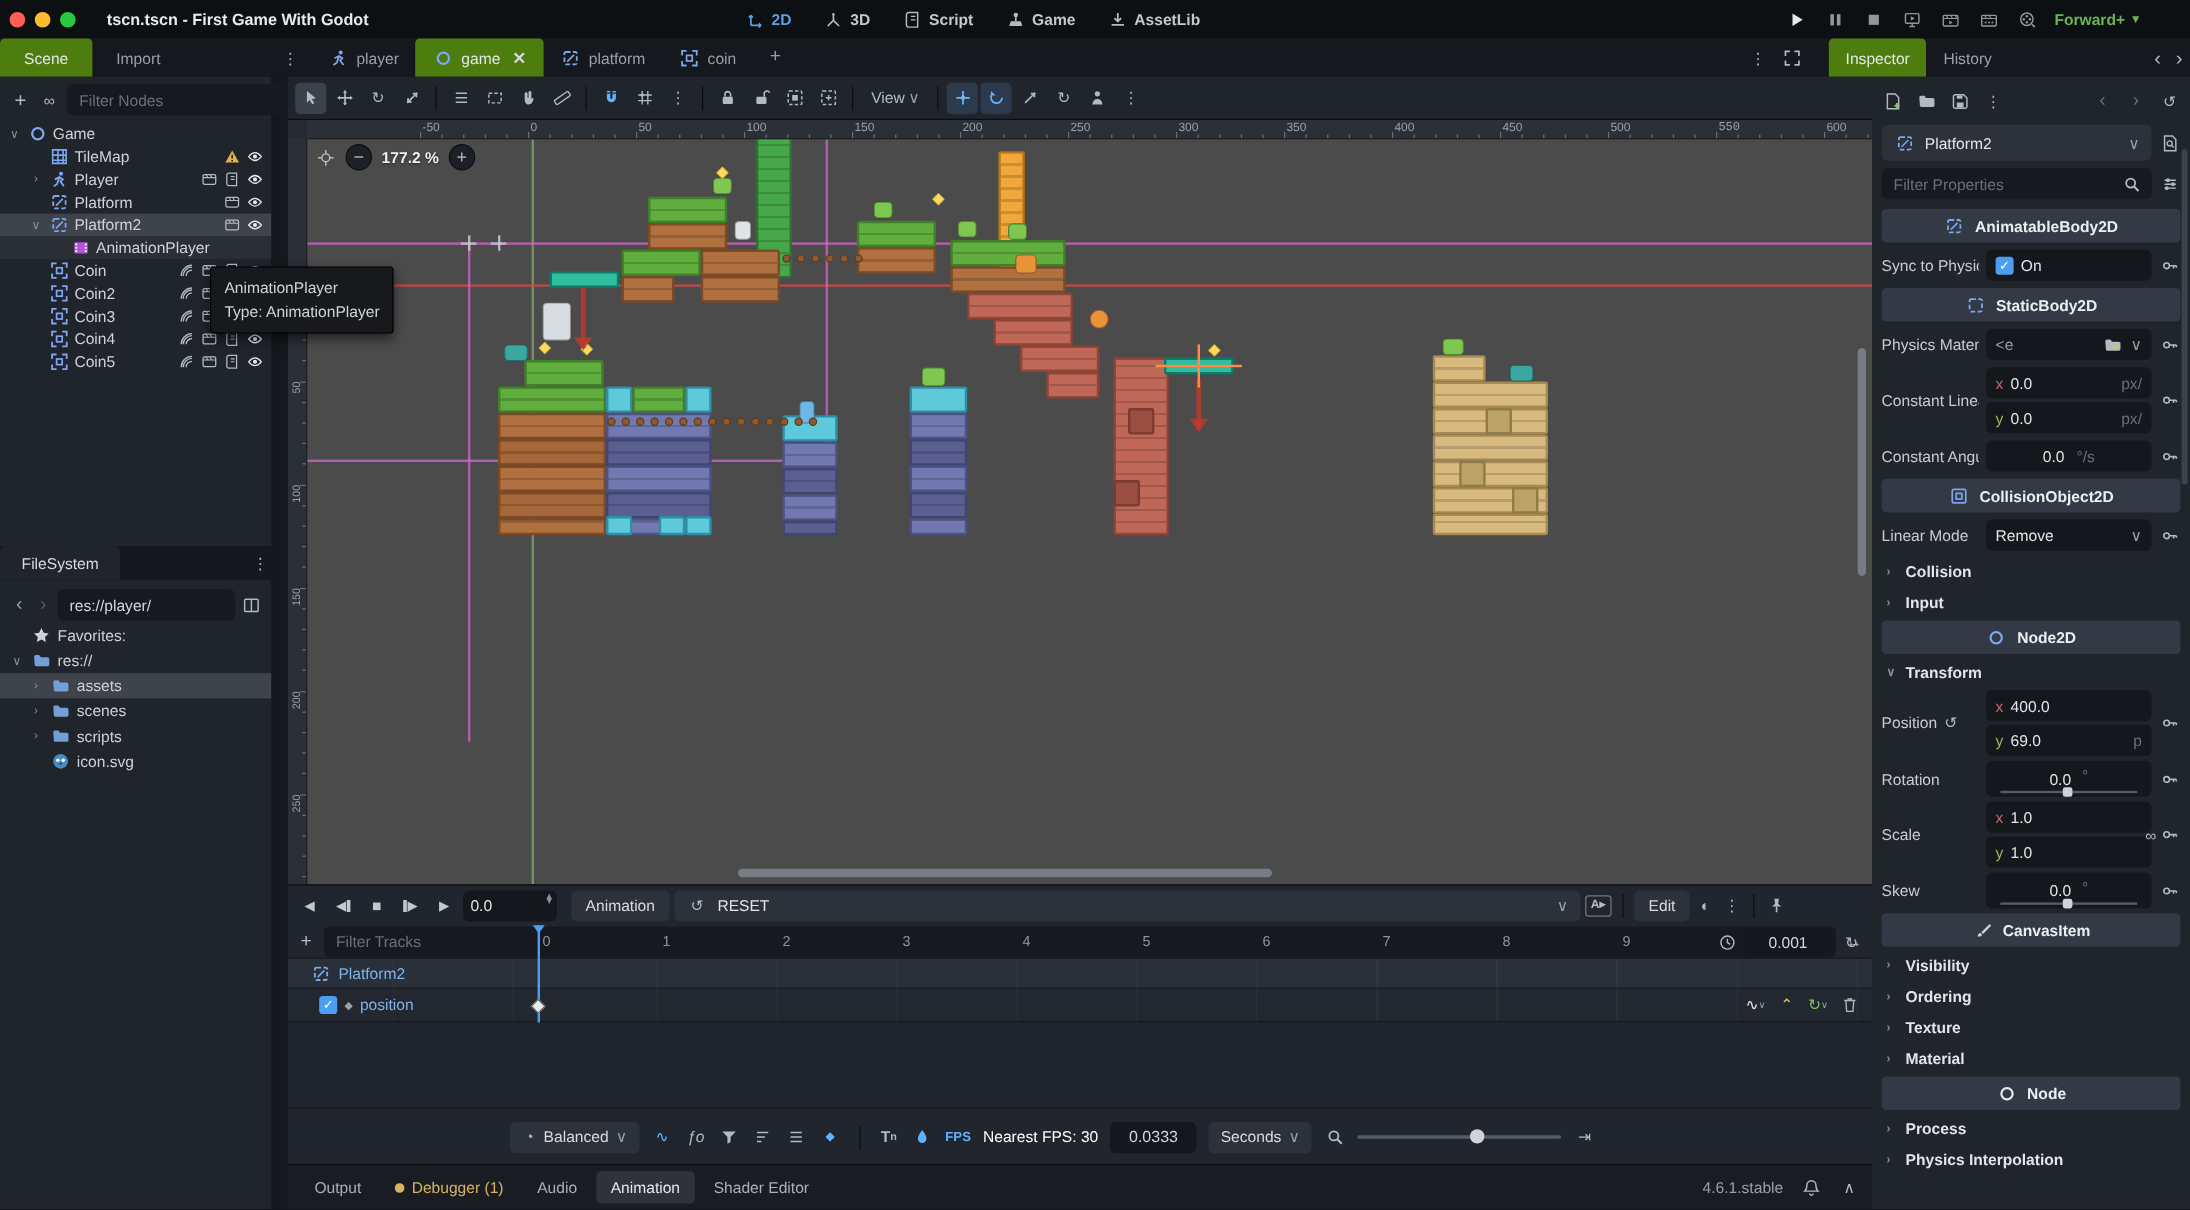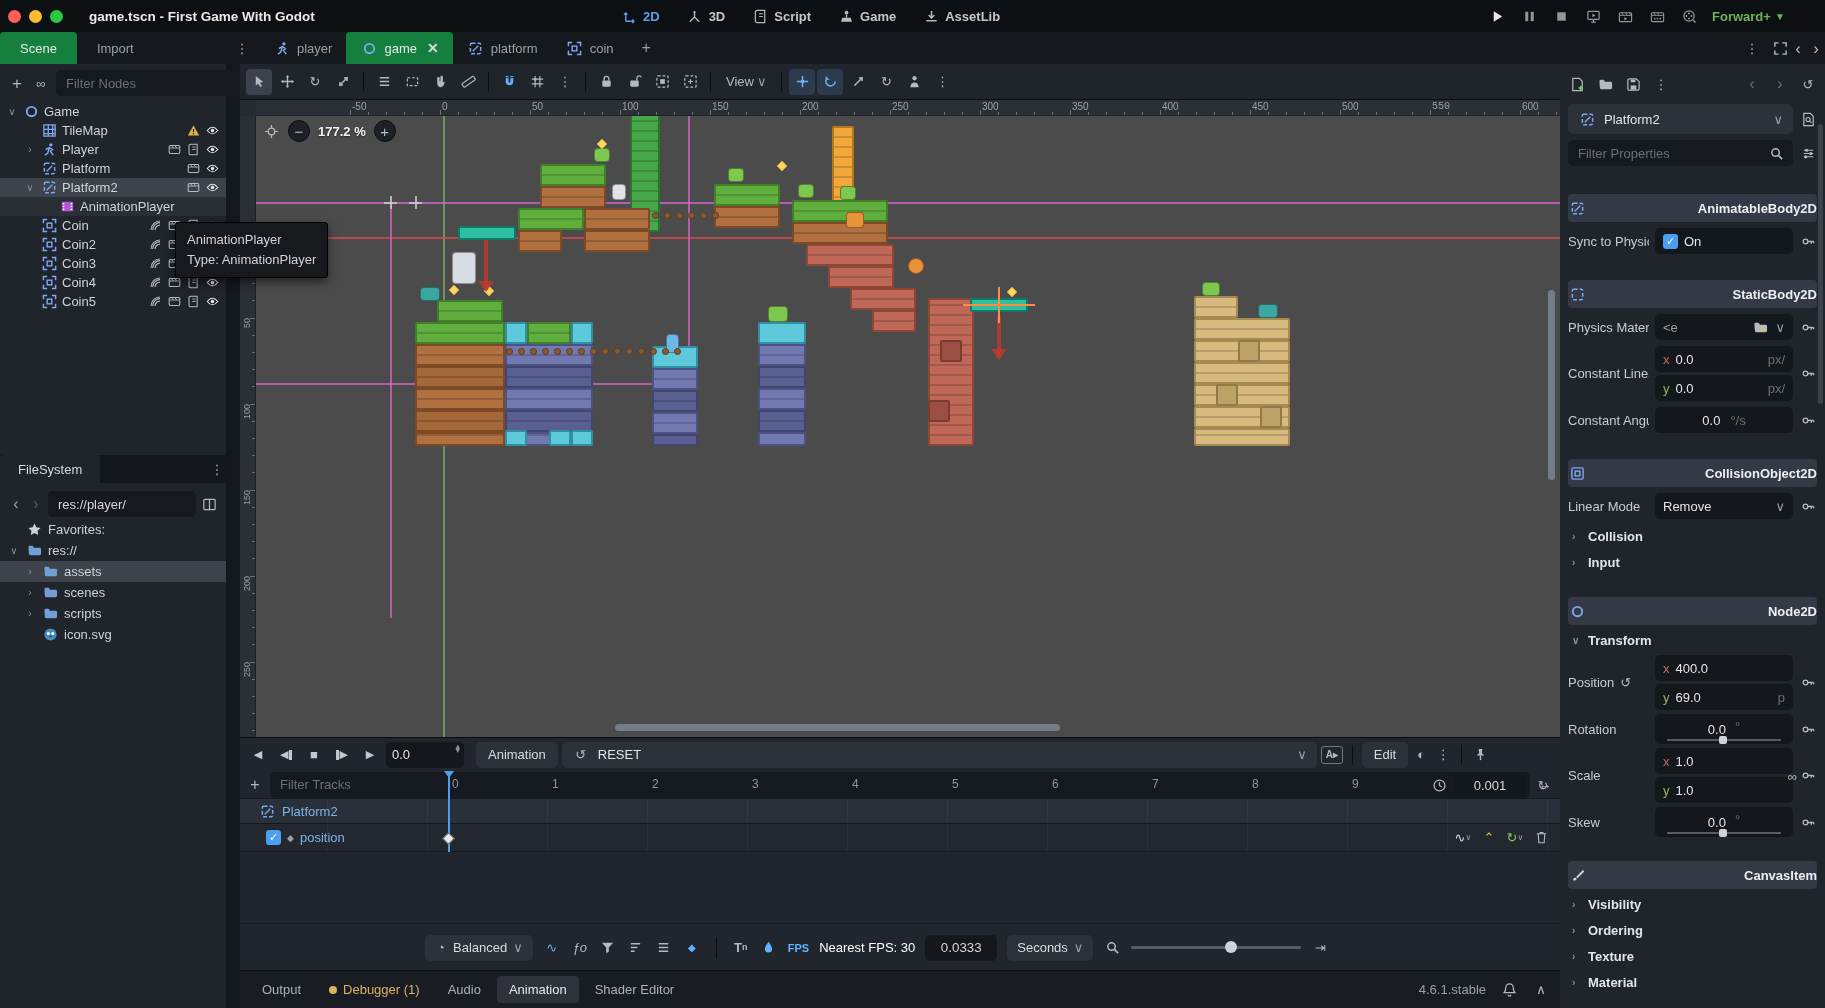--- a/index.html
+++ b/index.html
@@ -16,21 +16,21 @@
   .wtab{display:flex;align-items:center;gap:5px;color:#c3c8cf;font-weight:bold;cursor:default;}
   .wtab.active{color:#5c9fe8;}
   .wtab.active .ic{color:#5c9fe8;}
   #playback{position:absolute;left:1488px;top:0;height:32px;display:flex;align-items:center;gap:14px;}
   #playback .ic{color:#8f969e;}
   #playback .bright{color:#e6e9ec;}
   #renderer{position:absolute;left:1712px;top:0;height:32px;display:flex;align-items:center;gap:4px;color:#6cb454;font-weight:bold;}
   
   #tabstrip{position:absolute;left:0;top:32px;width:1825px;height:32px;background:#15181d;display:flex;align-items:stretch;}
   .tab{display:flex;align-items:center;gap:6px;padding:0 14px;color:#9aa0a8;white-space:nowrap;cursor:default;}
-  .tab.active{background:#15803d;color:#e4e7eb;border-radius:4px 4px 0 0;justify-content:center;}
+  .tab.active{background:#4d7c0f;color:#e4e7eb;border-radius:4px 4px 0 0;justify-content:center;}
   .tab .close{color:#d6dade;font-weight:bold;margin-left:4px;font-size:14px;}
   #docktabs{width:233px;display:flex;}
   #docktabs .tab{padding:0 20px;}
   #strip-right{margin-left:auto;display:flex;align-items:center;}
   #insp-tabs{display:flex;align-items:stretch;height:32px;width:265px;margin-left:22px;}
   
   #leftdock{position:absolute;left:0;top:64px;width:233px;height:944px;background:#20242b;border-right:7px solid #14171c;}
   #scene-toolbar{display:flex;align-items:center;gap:6px;padding:6px 8px;}
   .search-box{flex:1;display:flex;align-items:center;background:#16191f;border-radius:5px;height:26px;padding:0 8px;gap:6px;}
   .search-box input{flex:1;min-width:20px;background:transparent;border:none;outline:none;color:#d4d8dd;font-size:13px;}
@@ -131,21 +131,21 @@
   #status-right{margin-left:auto;display:flex;align-items:center;gap:14px;color:#9aa0a8;}
   
   #rightdock{position:absolute;left:1560px;top:64px;width:265px;height:944px;background:#20242b;padding:6px 8px 0 8px;overflow:hidden;}
   #insp-toolbar{display:flex;align-items:center;gap:10px;height:28px;}
   #insp-toolbar .spacer{flex:1;}
   #node-selector-row{display:flex;align-items:center;gap:6px;margin-top:6px;}
   #node-selector{flex:1;height:30px;background:#2c313a;border-radius:5px;display:flex;align-items:center;gap:8px;padding:0 10px;color:#e2e5e9;}
   #node-selector .chev{margin-left:auto;color:#9aa0a8;}
   #insp-filter-row{display:flex;align-items:center;gap:6px;margin-top:6px;}
   #insp-rows{display:flex;flex-direction:column;gap:4px;margin-top:8px;}
-  .icat{height:28px;background:#333a46;border-radius:4px;display:flex;align-items:center;justify-content:space-between;gap:8px;color:#eceef1;font-weight:bold;margin-top:20px;}
+  .icat{height:28px;background:#333a46;border-radius:4px;display:flex;align-items:center;justify-content:center;gap:8px;color:#eceef1;font-weight:bold;}
   .igroup{height:22px;display:flex;align-items:center;gap:6px;color:#e2e5e9;font-weight:bold;padding-left:4px;}
   .igroup .exp{color:#8a9098;font-size:10px;width:10px;}
   .iprop{display:flex;align-items:center;min-height:30px;gap:6px;}
   .iprop .plabel{flex:1;color:#c8ccd2;white-space:nowrap;overflow:hidden;display:flex;align-items:center;gap:6px;}
   .valbox{width:138px;background:#14171c;border-radius:5px;height:26px;display:flex;align-items:center;padding:0 8px;gap:6px;color:#e2e5e9;position:relative;}
   .valcol{display:flex;flex-direction:column;gap:3px;position:relative;}
   .axis-x{color:#c56a6a;}
   .axis-y{color:#9db35a;}
   .suffix{color:#6a7078;margin-left:auto;}
   .valnum{white-space:nowrap;}
@@ -161,21 +161,21 @@
   .c-accent{color:#5fb2ff!important;}
 </style>
 </head>
 <body>
 
 <div id="app">
   <div id="titlebar">
     <span class="light" style="background:#ff5f57"></span>
     <span class="light" style="background:#febc2e"></span>
     <span class="light" style="background:#28c840"></span>
-    <span id="win-title">game.tscn - First Game With Godot</span>
+    <span id="win-title">tscn.tscn - First Game With Godot</span>
     <div id="workspace-tabs">
         <div class="wtab active">
           <span class="ic">
             <svg viewBox="0 0 16 16">
               <path d="M4 13V4M4 4L2.2 6M4 4l1.8 2M4 13h9m0 0l-2-1.8M13 13l-2 1.8" stroke="currentColor" stroke-width="1.5" fill="none"></path>
             </svg>
           </span>
           <span>2D</span>
         </div>
         <div class="wtab">
@@ -322,20 +322,28 @@
         </div>
         <div class="tab" style="font-size: 16px;">+</div>
       </div>
     <div id="strip-right">
       <span class="ic">⋮</span>
       <span class="ic" style="margin-left:10px">
           <svg viewBox="0 0 16 16">
             <path d="M2 6V2h4M10 2h4v4M14 10v4h-4M6 14H2v-4" fill="none" stroke="currentColor" stroke-width="1.5"></path>
           </svg>
         </span>
+      <div id="insp-tabs">
+          <div class="tab active">
+            <span>Inspector</span>
+          </div>
+          <div class="tab">
+            <span>History</span>
+          </div>
+        </div>
       <span class="ic" style="font-size:17px">‹</span>
       <span class="ic" style="font-size:17px">›</span>
     </div>
   </div>
 
   <div id="leftdock">
     <div id="scene-toolbar">
       <span class="ic" style="font-size:17px">+</span>
       <span class="ic">∞</span>
       <div class="search-box">

